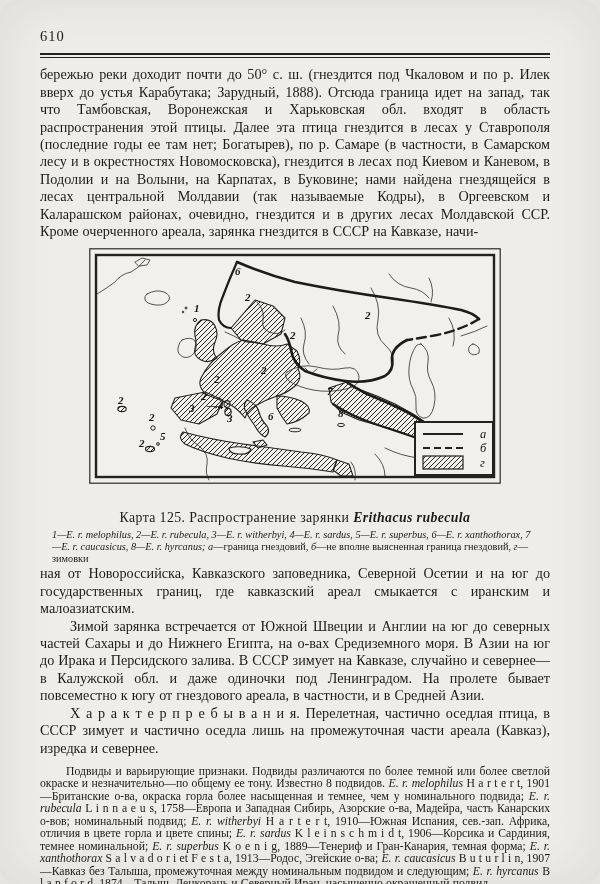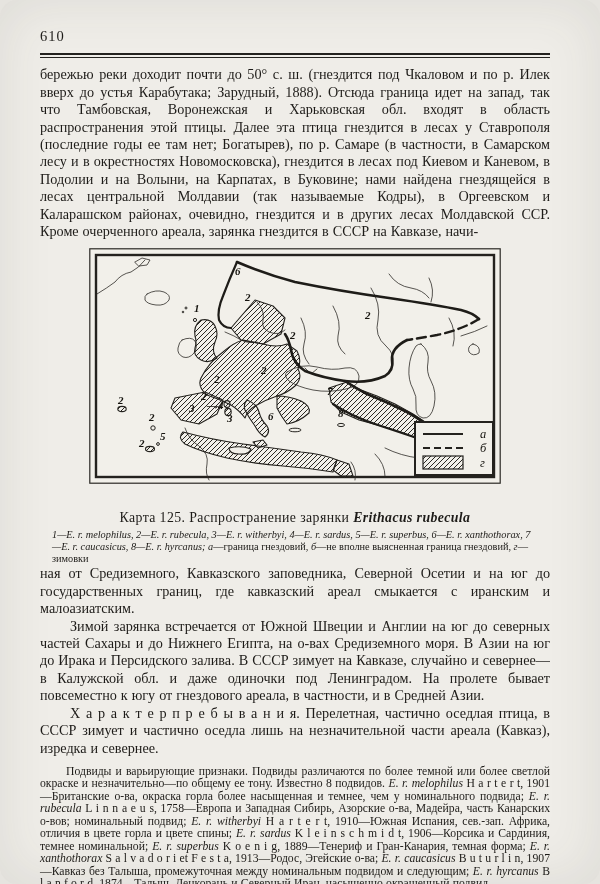--- a/index.html
+++ b/index.html
@@ -172,19 +172,19 @@
           <text x="249" y="169" class="map-label">8</text>
         </g>
     </svg>
   </figure>
 
   <div class="caption">
     <div class="cap-title"><span>Карта 125. Распространение зарянки </span><span class="seg-bi">Erithacus rubecula</span></div>
     <div class="cap-detail"><span class="seg-i">1—E. r. melophilus, 2—E. r. rubecula, 3—E. r. witherbyi, 4—E. r. sardus, 5—E. r. superbus, 6—E. r. xanthothorax, 7—E. r. caucasicus, 8—E. r. hyrcanus; </span><span class="seg-i">а</span><span>—граница гнездовий, </span><span class="seg-i">б</span><span>—не вполне выясненная граница гнездовий, </span><span class="seg-i">г</span><span>—зимовки</span></div>
   </div>
 
-  <p class="body after-map"><span>ная от Средиземного, Кавказского заповедника, Северной Осетии и на юг до государственных границ, где кавказский ареал смыкается с иранским и малоазиатским.</span></p>
+  <p class="body after-map"><span>ная от Новороссийска, Кавказского заповедника, Северной Осетии и на юг до государственных границ, где кавказский ареал смыкается с иранским и малоазиатским.</span></p>
   <p class="body ind"><span>Зимой зарянка встречается от Южной Швеции и Англии на юг до северных частей Сахары и до Нижнего Египта, на о-вах Средиземного моря. В Азии на юг до Ирака и Персидского залива. В СССР зимует на Кавказе, случайно и севернее—в Калужской обл. и даже одиночки под Ленинградом. На пролете бывает повсеместно к югу от гнездового ареала, в частности, и в Средней Азии.</span></p>
-  <p class="body ind"><span>Х а р а к т е р   п р е б ы в а н и я. Перелетная, частично оседлая птица, в СССР зимует и частично оседла лишь на незначительной части ареала (Кавказ), изредка и севернее.</span></p>
+  <p class="body ind"><span>Х а р а к т е р   п р е б ы в а н и я. Перелетная, частично оседлая птица, в СССР зимует и частично оседла лишь на промежуточная части ареала (Кавказ), изредка и севернее.</span></p>
 
   <div class="smallprint"><span class="seg-b">Подвиды и варьирующие признаки.</span><span> Подвиды различаются по более темной или более светлой окраске и незначительно—по общему ее тону. Известно 8 подвидов. </span><span class="seg-i">E. r. melophilus</span><span> H a r t e r t,  1901—Британские о-ва, окраска горла более насыщенная и темнее, чем у номинального подвида; </span><span class="seg-i">E. r. rubecula</span><span> L i n n a e u s,  1758—Европа и Западная Сибирь, Азорские о-ва, Мадейра, часть Канарских о-вов; номинальный подвид; </span><span class="seg-i">E. r. witherbyi</span><span> H a r t e r t,  1910—Южная Испания, сев.-зап. Африка, отличия в цвете горла и цвете спины; </span><span class="seg-i">E. r. sardus</span><span> K l e i n s c h m i d t,  1906—Корсика и Сардиния, темнее номинальной; </span><span class="seg-i">E. r. superbus</span><span> K o e n i g,  1889—Тенериф и Гран-Канария, темная форма; </span><span class="seg-i">E. r. xanthothorax</span><span> S a l v a d o r i  et  F e s t a, 1913—Родос, Эгейские о-ва; </span><span class="seg-i">E. r. caucasicus</span><span> B u t u r l i n,  1907—Кавказ без Талыша, промежуточная между номинальным подвидом и следующим; </span><span class="seg-i">E. r. hyrcanus</span><span> B l a n f o r d,  1874—Талыш, Ленкорань и Северный Иран, насыщенно окрашенный подвид.</span></div>
 
 </div>
 
 </body></html>

